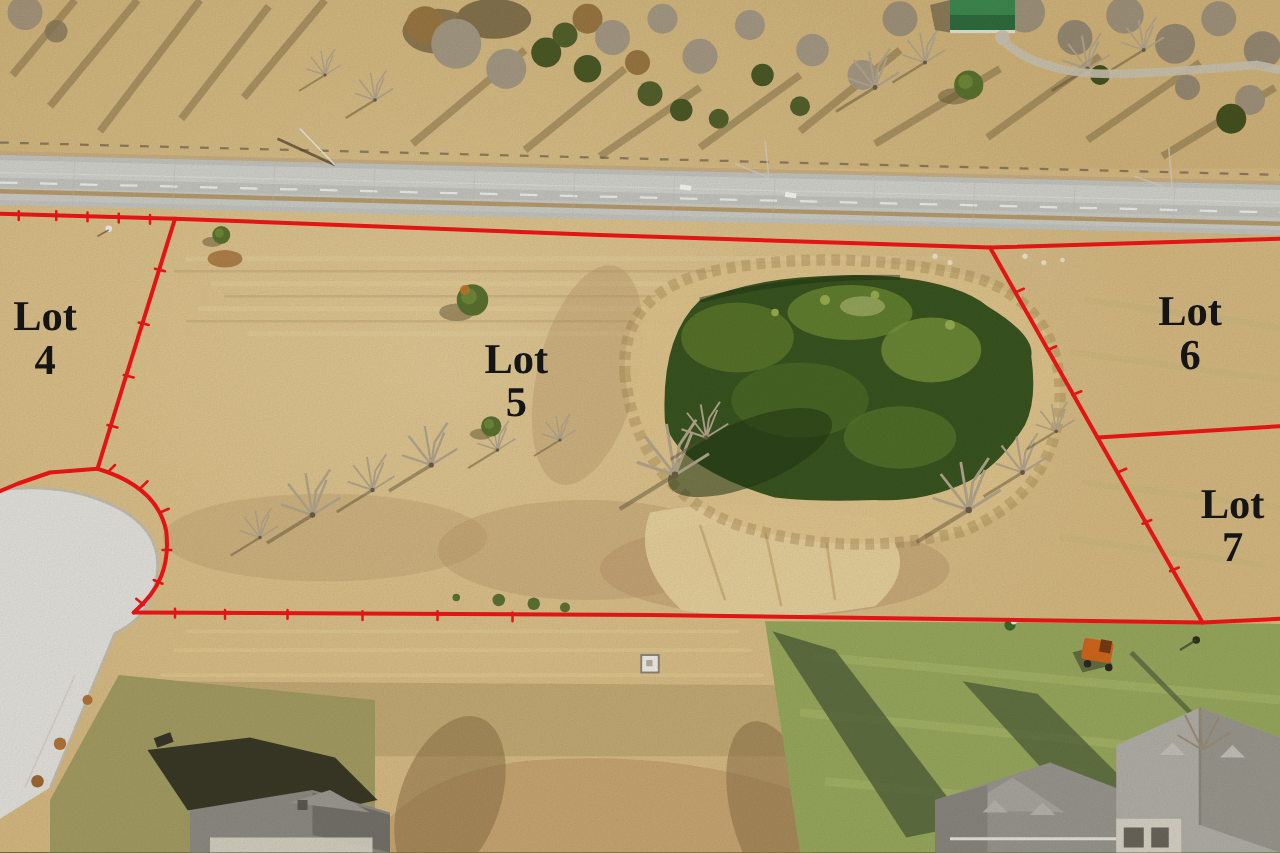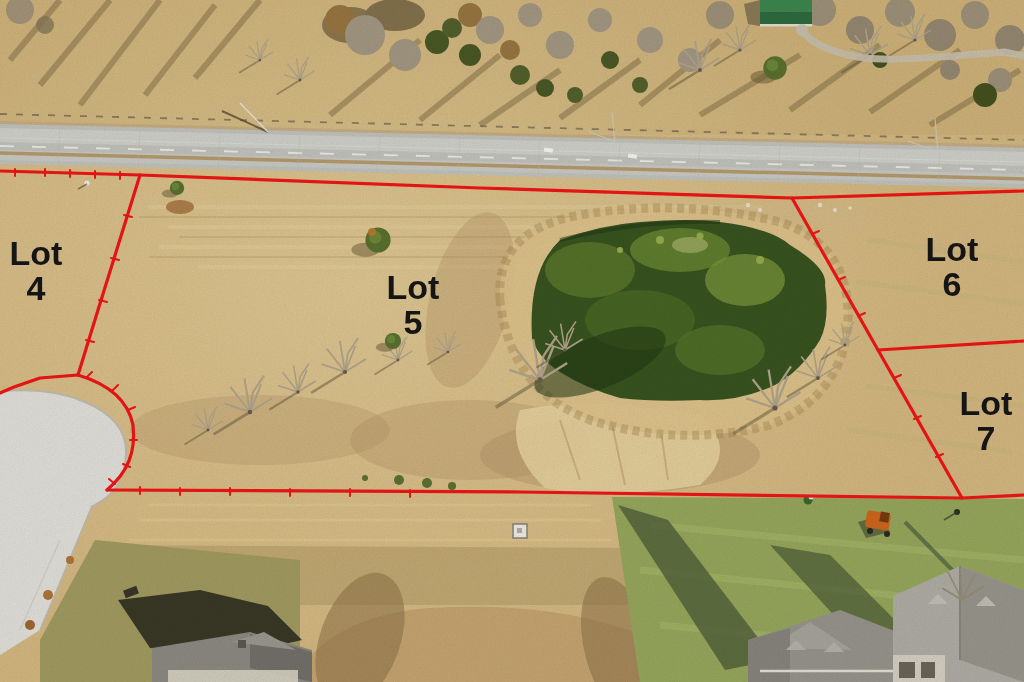--- a/index.html
+++ b/index.html
@@ -1,17 +1,17 @@
 <!DOCTYPE html>
 <html><head>
 <meta charset="utf-8">
 <style>
   html,body{margin:0;padding:0;background:#222;}
   #stage{position:relative;width:1024px;height:682px;overflow:hidden;
-         font-family:Liberation Sans, sans-serif;}
+         font-family:Liberation Serif, serif;}
   #stage svg{display:block;width:1024px;height:682px;}
   .lot-label{position:absolute;transform:translateX(-50%);text-align:center;
     font-weight:bold;font-size:34px;line-height:35px;color:#151515;
     letter-spacing:0px;user-select:none;white-space:nowrap;}
   .lot-label span{display:block;}
 </style>
 </head>
 <body>
 
 <div id="stage">

